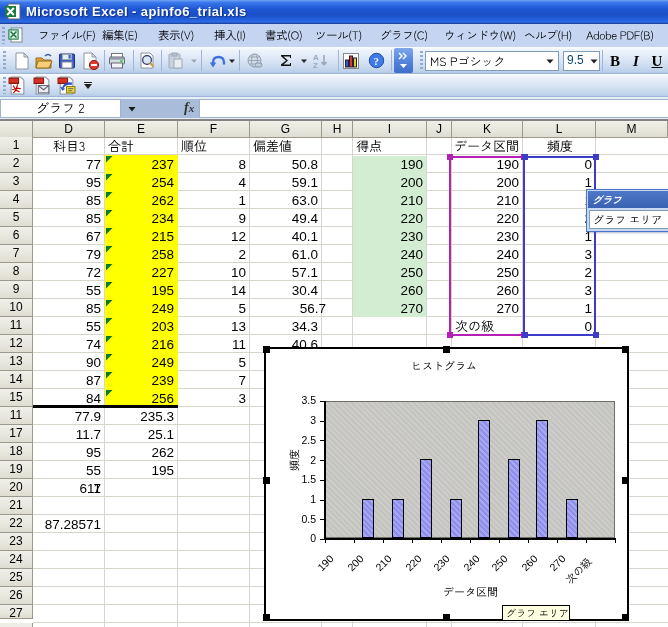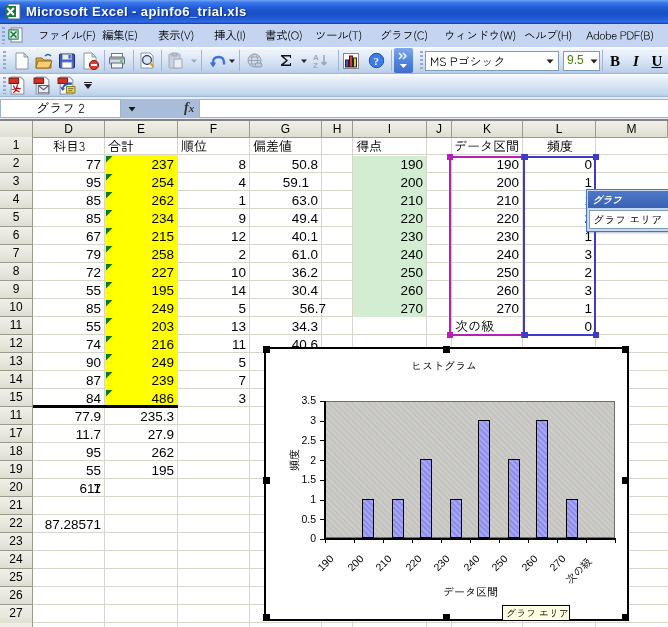--- a/index.html
+++ b/index.html
@@ -151,21 +151,21 @@
   </svg>
 <div class="abs" style="left:420px;top:51px;width:3px;height:20px;background:repeating-linear-gradient(180deg,#93ABCE 0,#93ABCE 2px,transparent 2px,transparent 4px)"></div>
 <div class="abs" style="left:425px;top:51px;width:134px;height:20px;background:#fff;border:1px solid #7F9DB9"></div>
 <svg style="position:absolute;left:430px;top:54.0px;overflow:visible" width="77" height="18" viewBox="0 0 77 18">
     <path transform="translate(0,12.0)" fill="#000" d="M1.0 0.0V-8.4H1.7L4.6 -4.1L7.5 -8.4H8.2V0.0H7.5V-7.1L4.8 -3.1H4.4L1.8 -7.1V0.0Z M13.0 0.1Q12.0 0.1 11.3 -0.2Q10.5 -0.5 9.9 -1.3L10.5 -1.7Q11.0 -1.2 11.6 -0.9Q12.2 -0.6 13.0 -0.6Q13.6 -0.6 14.1 -0.7Q14.5 -0.9 14.8 -1.2Q15.1 -1.6 15.1 -2.1Q15.1 -2.6 14.9 -2.9Q14.7 -3.2 14.2 -3.5Q13.7 -3.7 12.6 -3.9Q10.2 -4.4 10.2 -6.3Q10.2 -6.9 10.6 -7.5Q10.9 -8.0 11.5 -8.3Q12.1 -8.6 12.9 -8.6Q13.7 -8.6 14.4 -8.3Q15.1 -7.9 15.6 -7.4L15.1 -6.9Q14.6 -7.3 14.1 -7.6Q13.6 -7.8 12.9 -7.8Q12.1 -7.8 11.5 -7.4Q11.0 -7.0 11.0 -6.3Q11.0 -5.6 11.4 -5.2Q11.9 -4.8 13.0 -4.6Q14.5 -4.3 15.2 -3.7Q15.9 -3.2 15.9 -2.1Q15.9 -1.4 15.5 -0.9Q15.1 -0.4 14.5 -0.1Q13.8 0.1 13.0 0.1Z M20.9 0.0V-8.4H24.6Q25.8 -8.4 26.4 -7.9Q27.0 -7.3 27.0 -6.2Q27.0 -5.1 26.4 -4.6Q25.8 -4.0 24.6 -4.0H21.6V0.0ZM21.6 -4.7H24.5Q25.4 -4.7 25.8 -5.1Q26.2 -5.4 26.2 -6.2Q26.2 -7.0 25.8 -7.3Q25.4 -7.7 24.5 -7.7H21.6Z M29.9 -1.9 29.8 -2.7Q29.9 -2.7 30.3 -2.7Q30.8 -2.7 31.4 -2.7Q32.1 -2.7 32.8 -2.7Q33.6 -2.7 34.3 -2.7Q34.9 -2.7 35.4 -2.7Q35.9 -2.7 36.0 -2.7V-6.3Q35.9 -6.3 35.6 -6.3Q35.2 -6.3 34.7 -6.3Q34.1 -6.3 33.5 -6.3Q32.9 -6.3 32.3 -6.3Q31.6 -6.3 31.1 -6.3Q30.6 -6.3 30.3 -6.3Q29.9 -6.3 29.8 -6.3L29.8 -7.0Q29.9 -7.0 30.3 -7.0Q30.7 -7.0 31.3 -7.0Q31.9 -7.0 32.6 -7.0Q33.3 -7.0 34.0 -7.0Q34.7 -7.0 35.3 -7.0Q35.9 -7.0 36.3 -7.0Q36.7 -7.0 36.8 -7.0V-1.9Q36.6 -1.9 36.2 -1.9Q35.8 -1.9 35.2 -1.9Q34.6 -1.9 33.9 -1.9Q33.2 -1.9 32.5 -1.9Q31.8 -1.9 31.2 -1.9Q30.7 -1.9 30.3 -1.9Q29.9 -1.9 29.9 -1.9ZM38.8 -7.8Q38.6 -8.0 38.4 -8.3Q38.1 -8.6 37.8 -8.9Q37.5 -9.1 37.3 -9.3L37.7 -9.6Q37.9 -9.5 38.2 -9.2Q38.5 -8.9 38.8 -8.6Q39.1 -8.3 39.2 -8.1ZM37.9 -6.9Q37.7 -7.1 37.4 -7.4Q37.2 -7.7 36.9 -8.0Q36.6 -8.3 36.4 -8.4L36.8 -8.8Q37.0 -8.6 37.3 -8.3Q37.6 -8.0 37.9 -7.7Q38.1 -7.4 38.3 -7.2Z M42.4 -0.3 42.0 -1.1Q43.1 -1.4 44.3 -2.0Q45.4 -2.6 46.5 -3.3Q47.5 -4.0 48.4 -4.8Q49.3 -5.5 49.8 -6.3Q49.9 -6.2 49.9 -6.0Q50.0 -5.9 50.1 -5.7Q50.2 -5.5 50.2 -5.5Q49.6 -4.8 48.7 -4.0Q47.9 -3.3 46.8 -2.6Q45.8 -1.9 44.7 -1.3Q43.5 -0.7 42.4 -0.3ZM44.7 -6.6Q44.6 -6.7 44.4 -6.9Q44.1 -7.1 43.8 -7.3Q43.4 -7.6 43.1 -7.8Q42.8 -7.9 42.7 -8.0L43.1 -8.7Q43.3 -8.6 43.6 -8.4Q43.9 -8.2 44.2 -8.0Q44.5 -7.8 44.8 -7.6Q45.1 -7.4 45.2 -7.3ZM43.2 -4.2Q43.0 -4.4 42.8 -4.5Q42.5 -4.7 42.2 -4.9Q41.9 -5.0 41.6 -5.2Q41.3 -5.3 41.1 -5.4L41.4 -6.1Q41.7 -6.0 42.0 -5.8Q42.3 -5.7 42.6 -5.5Q42.9 -5.3 43.2 -5.2Q43.5 -5.0 43.6 -4.9Z M55.3 -0.1Q55.3 -0.2 55.2 -0.4Q55.0 -0.6 55.0 -0.7Q56.2 -1.0 57.2 -1.6Q58.3 -2.3 59.0 -3.3Q59.7 -4.4 59.9 -5.8L60.5 -5.7Q60.3 -4.1 59.5 -3.0Q58.8 -1.9 57.7 -1.2Q56.6 -0.4 55.3 -0.1ZM57.0 -4.0Q56.9 -4.3 56.8 -4.6Q56.7 -4.9 56.6 -5.3Q56.5 -5.6 56.4 -5.8L57.0 -6.0Q57.1 -5.8 57.2 -5.5Q57.3 -5.1 57.5 -4.8Q57.6 -4.4 57.6 -4.2ZM54.9 -3.6Q54.8 -3.8 54.7 -4.1Q54.6 -4.5 54.5 -4.8Q54.3 -5.1 54.2 -5.3L54.8 -5.5Q54.9 -5.4 55.1 -5.0Q55.2 -4.7 55.3 -4.3Q55.4 -4.0 55.5 -3.8Z M65.8 0.2Q65.8 0.1 65.7 0.0Q65.6 -0.1 65.5 -0.3Q65.4 -0.4 65.3 -0.5Q66.8 -1.1 68.2 -2.0Q69.5 -3.0 70.6 -4.3Q71.6 -5.5 72.2 -6.8Q71.9 -6.8 71.4 -6.8Q70.9 -6.8 70.5 -6.8Q70.0 -6.8 69.6 -6.8Q69.2 -6.7 69.0 -6.7Q68.4 -5.9 67.7 -5.2Q66.9 -4.5 66.0 -3.9Q66.0 -4.0 65.8 -4.1Q65.7 -4.2 65.6 -4.3Q65.5 -4.5 65.4 -4.5Q66.3 -5.0 67.1 -5.8Q67.9 -6.6 68.6 -7.4Q69.2 -8.3 69.5 -9.2L70.2 -9.0Q70.1 -8.6 69.9 -8.2Q69.7 -7.8 69.5 -7.5Q69.9 -7.5 70.4 -7.5Q70.9 -7.5 71.5 -7.5Q72.0 -7.5 72.4 -7.5Q72.7 -7.5 72.8 -7.6L73.2 -7.3Q72.6 -5.7 71.6 -4.2Q70.5 -2.8 69.0 -1.7Q67.5 -0.5 65.8 0.2Z"></path>
   </svg>
 <svg class="abs" style="left:545px;top:58px" width="10" height="7" viewBox="0 0 10 7">
     <path d="M1.5 1.5 h7 l-3.5 4 z" fill="#222"></path>
   </svg>
 <div class="abs" style="left:563px;top:51px;width:37px;height:20px;background:#fff;border:1px solid #7F9DB9"></div>
-<div class="abs" style="left:567px;top:53px;font-size:12px;color:#4d7c0f">9.5</div>
+<div class="abs" style="left:567px;top:53px;font-size:12px;color:#0c4a6e">9.5</div>
 <svg class="abs" style="left:589px;top:58px" width="10" height="7" viewBox="0 0 10 7">
     <path d="M1.5 1.5 h7 l-3.5 4 z" fill="#222"></path>
   </svg>
 <div class="hs" style="left:602px;top:50px;height:21px"></div>
 <div class="abs" style="left:607px;top:51px;width:16px;height:20px;font-family:'Liberation Serif',serif;font-weight:bold;font-size:15px;text-align:center;line-height:20px">B</div>
 <div class="abs" style="left:628px;top:51px;width:16px;height:20px;font-family:'Liberation Serif',serif;font-weight:bold;font-style:italic;font-size:15px;text-align:center;line-height:20px">I</div>
 <div class="abs" style="left:649px;top:51px;width:16px;height:20px;font-family:'Liberation Serif',serif;font-weight:bold;font-size:15px;text-align:center;line-height:20px;text-decoration:underline">U</div>
 <div class="abs" style="left:0;top:74px;width:668px;height:23px;background:linear-gradient(180deg,#FBFDFF 0%,#E8EFF9 20%,#D5E2F3 55%,#C2D5EC 85%,#B2C9E6 100%)"></div>
 <div class="abs" style="left:0;top:96px;width:668px;height:1px;background:#9EB6D8"></div>
 <div class="abs" style="left:3px;top:77px;width:3px;height:17px;background:repeating-linear-gradient(180deg,#93ABCE 0,#93ABCE 2px,transparent 2px,transparent 4px)"></div>
@@ -235,21 +235,21 @@
 <div class="hdr" style="left:0;top:425px;width:33px;height:18px;line-height:17px">17</div>
 <div class="hdr" style="left:0;top:443px;width:33px;height:18px;line-height:17px">18</div>
 <div class="hdr" style="left:0;top:461px;width:33px;height:18px;line-height:17px">19</div>
 <div class="hdr" style="left:0;top:479px;width:33px;height:18px;line-height:17px">20</div>
 <div class="hdr" style="left:0;top:497px;width:33px;height:18px;line-height:17px">21</div>
 <div class="hdr" style="left:0;top:515px;width:33px;height:18px;line-height:17px">22</div>
 <div class="hdr" style="left:0;top:533px;width:33px;height:18px;line-height:17px">23</div>
 <div class="hdr" style="left:0;top:551px;width:33px;height:18px;line-height:17px">24</div>
 <div class="hdr" style="left:0;top:569px;width:33px;height:18px;line-height:17px">25</div>
 <div class="hdr" style="left:0;top:587px;width:33px;height:18px;line-height:17px">26</div>
-<div class="hdr" style="left:0;top:605px;width:33px;height:22px;line-height:17px">27</div>
+<div class="hdr" style="left:0;top:605px;width:33px;height:14px;line-height:17px">27</div>
 <div class="hdr" style="left:0;top:623px;width:33px;height:18px"></div>
 <div class="gvl" style="left:104px;top:138px;height:489px"></div>
 <div class="gvl" style="left:177px;top:138px;height:489px"></div>
 <div class="gvl" style="left:249px;top:138px;height:489px"></div>
 <div class="gvl" style="left:321px;top:138px;height:489px"></div>
 <div class="gvl" style="left:352px;top:138px;height:489px"></div>
 <div class="gvl" style="left:426px;top:138px;height:489px"></div>
 <div class="gvl" style="left:451px;top:138px;height:489px"></div>
 <div class="gvl" style="left:522px;top:138px;height:489px"></div>
 <div class="gvl" style="left:595px;top:138px;height:489px"></div>
@@ -352,46 +352,46 @@
 <div class="cell num" style="left:106px;top:209px;width:68px">234</div>
 <div class="cell num" style="left:106px;top:227px;width:68px">215</div>
 <div class="cell num" style="left:106px;top:245px;width:68px">258</div>
 <div class="cell num" style="left:106px;top:263px;width:68px">227</div>
 <div class="cell num" style="left:106px;top:281px;width:68px">195</div>
 <div class="cell num" style="left:106px;top:299px;width:68px">249</div>
 <div class="cell num" style="left:106px;top:317px;width:68px">203</div>
 <div class="cell num" style="left:106px;top:335px;width:68px">216</div>
 <div class="cell num" style="left:106px;top:353px;width:68px">249</div>
 <div class="cell num" style="left:106px;top:371px;width:68px">239</div>
-<div class="cell num" style="left:106px;top:389px;width:68px">486</div>
+<div class="cell num" style="left:106px;top:389px;width:68px">256</div>
 <div class="cell num" style="left:106px;top:407px;width:68px">235.3</div>
-<div class="cell num" style="left:106px;top:425px;width:68px">27.9</div>
+<div class="cell num" style="left:106px;top:425px;width:68px">25.1</div>
 <div class="cell num" style="left:106px;top:443px;width:68px">262</div>
 <div class="cell num" style="left:106px;top:461px;width:68px">195</div>
 <div class="cell num" style="left:179px;top:155px;width:67px">8</div>
 <div class="cell num" style="left:179px;top:173px;width:67px">4</div>
 <div class="cell num" style="left:179px;top:191px;width:67px">1</div>
 <div class="cell num" style="left:179px;top:209px;width:67px">9</div>
 <div class="cell num" style="left:179px;top:227px;width:67px">12</div>
 <div class="cell num" style="left:179px;top:245px;width:67px">2</div>
 <div class="cell num" style="left:179px;top:263px;width:67px">10</div>
 <div class="cell num" style="left:179px;top:281px;width:67px">14</div>
 <div class="cell num" style="left:179px;top:299px;width:67px">5</div>
 <div class="cell num" style="left:179px;top:317px;width:67px">13</div>
 <div class="cell num" style="left:179px;top:335px;width:67px">11</div>
 <div class="cell num" style="left:179px;top:353px;width:67px">5</div>
 <div class="cell num" style="left:179px;top:371px;width:67px">7</div>
 <div class="cell num" style="left:179px;top:389px;width:67px">3</div>
 <div class="cell num" style="left:251px;top:155px;width:67px">50.8</div>
-<div class="cell num" style="left:242px;top:173px;width:67px">59.1</div>
+<div class="cell num" style="left:251px;top:173px;width:67px">59.1</div>
 <div class="cell num" style="left:251px;top:191px;width:67px">63.0</div>
 <div class="cell num" style="left:251px;top:209px;width:67px">49.4</div>
 <div class="cell num" style="left:251px;top:227px;width:67px">40.1</div>
 <div class="cell num" style="left:251px;top:245px;width:67px">61.0</div>
-<div class="cell num" style="left:251px;top:263px;width:67px">36.2</div>
+<div class="cell num" style="left:251px;top:263px;width:67px">57.1</div>
 <div class="cell num" style="left:251px;top:281px;width:67px">30.4</div>
 <div class="cell num" style="left:259px;top:299px;width:67px">56.7</div>
 <div class="cell num" style="left:251px;top:317px;width:67px">34.3</div>
 <div class="cell num" style="left:251px;top:335px;width:67px">40.6</div>
 <div class="cell num" style="left:354px;top:155px;width:69px">190</div>
 <div class="cell num" style="left:354px;top:173px;width:69px">200</div>
 <div class="cell num" style="left:354px;top:191px;width:69px">210</div>
 <div class="cell num" style="left:354px;top:209px;width:69px">220</div>
 <div class="cell num" style="left:354px;top:227px;width:69px">230</div>
 <div class="cell num" style="left:354px;top:245px;width:69px">240</div>

